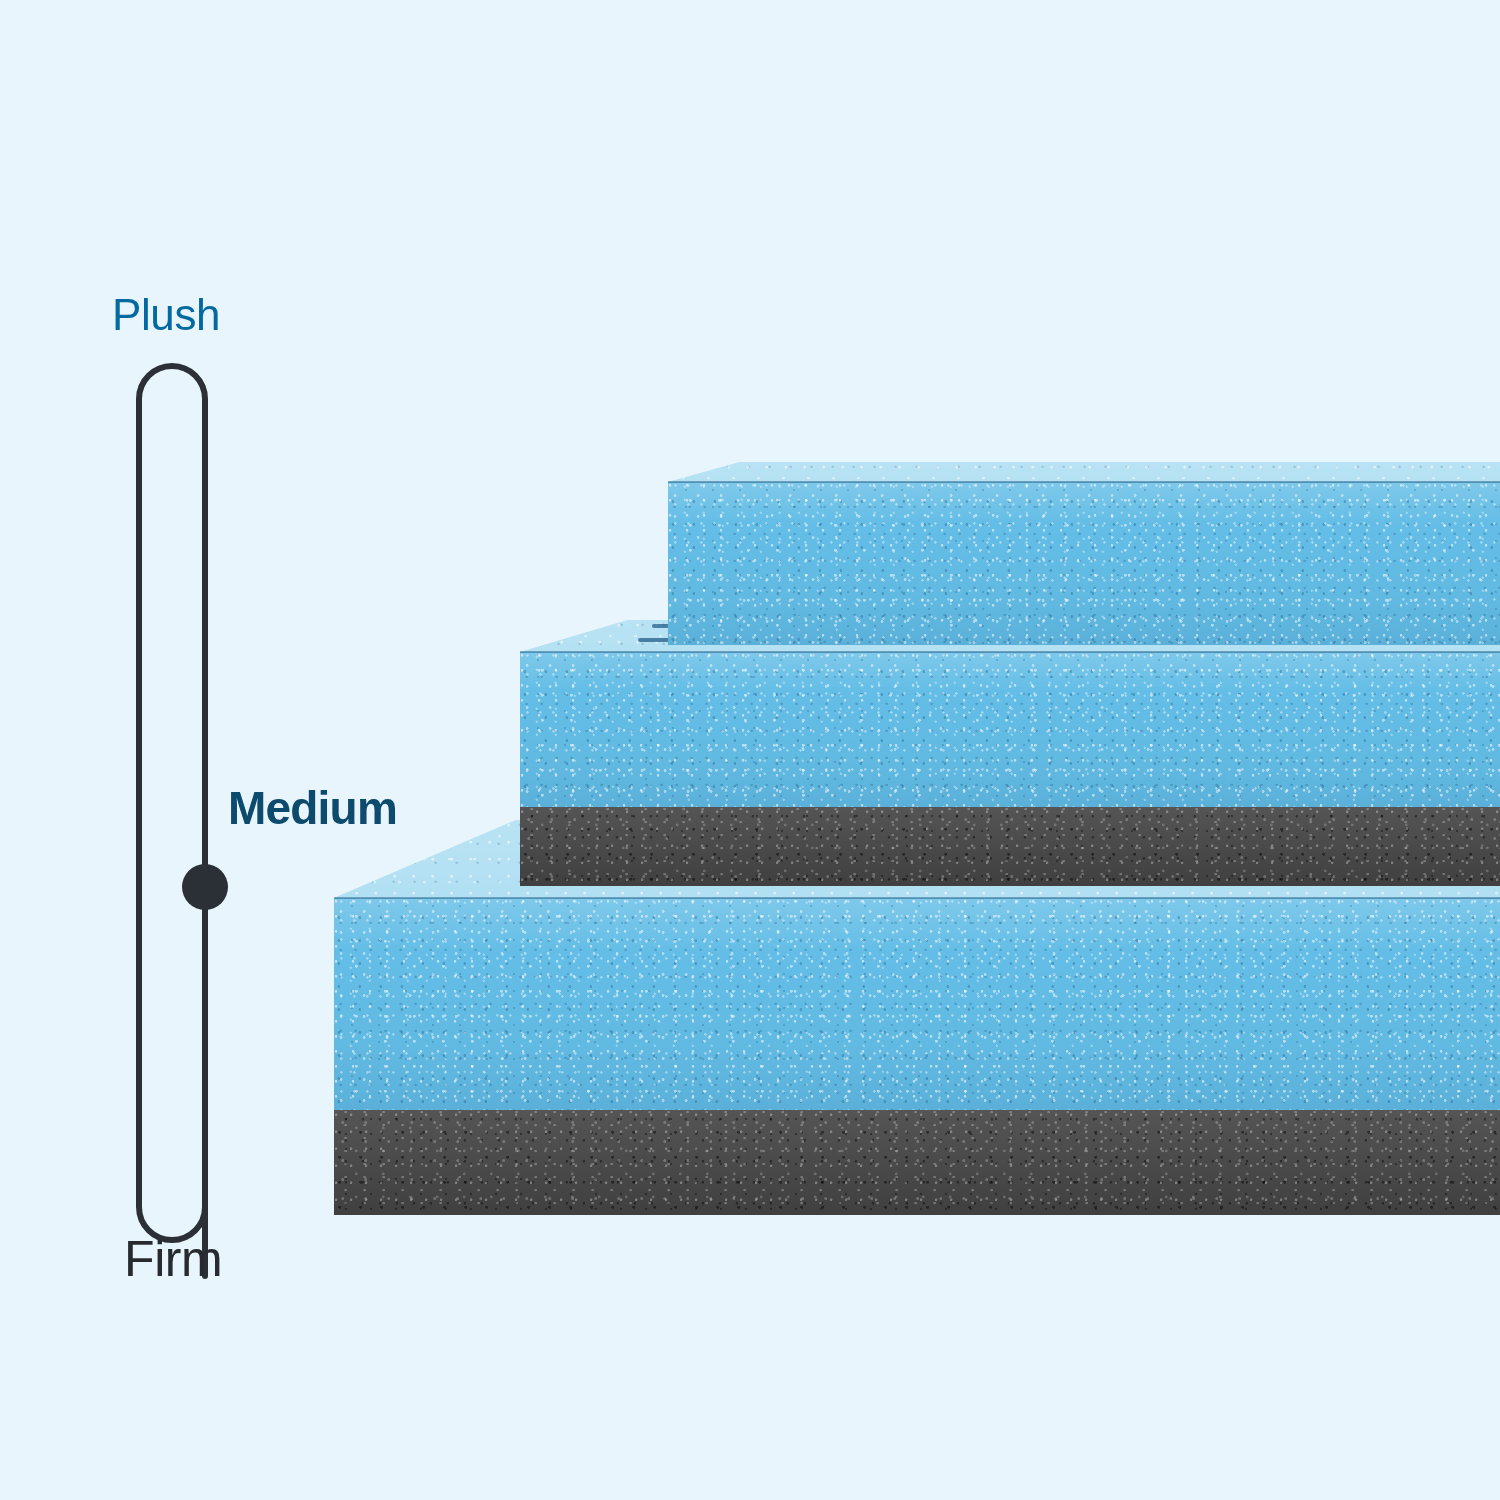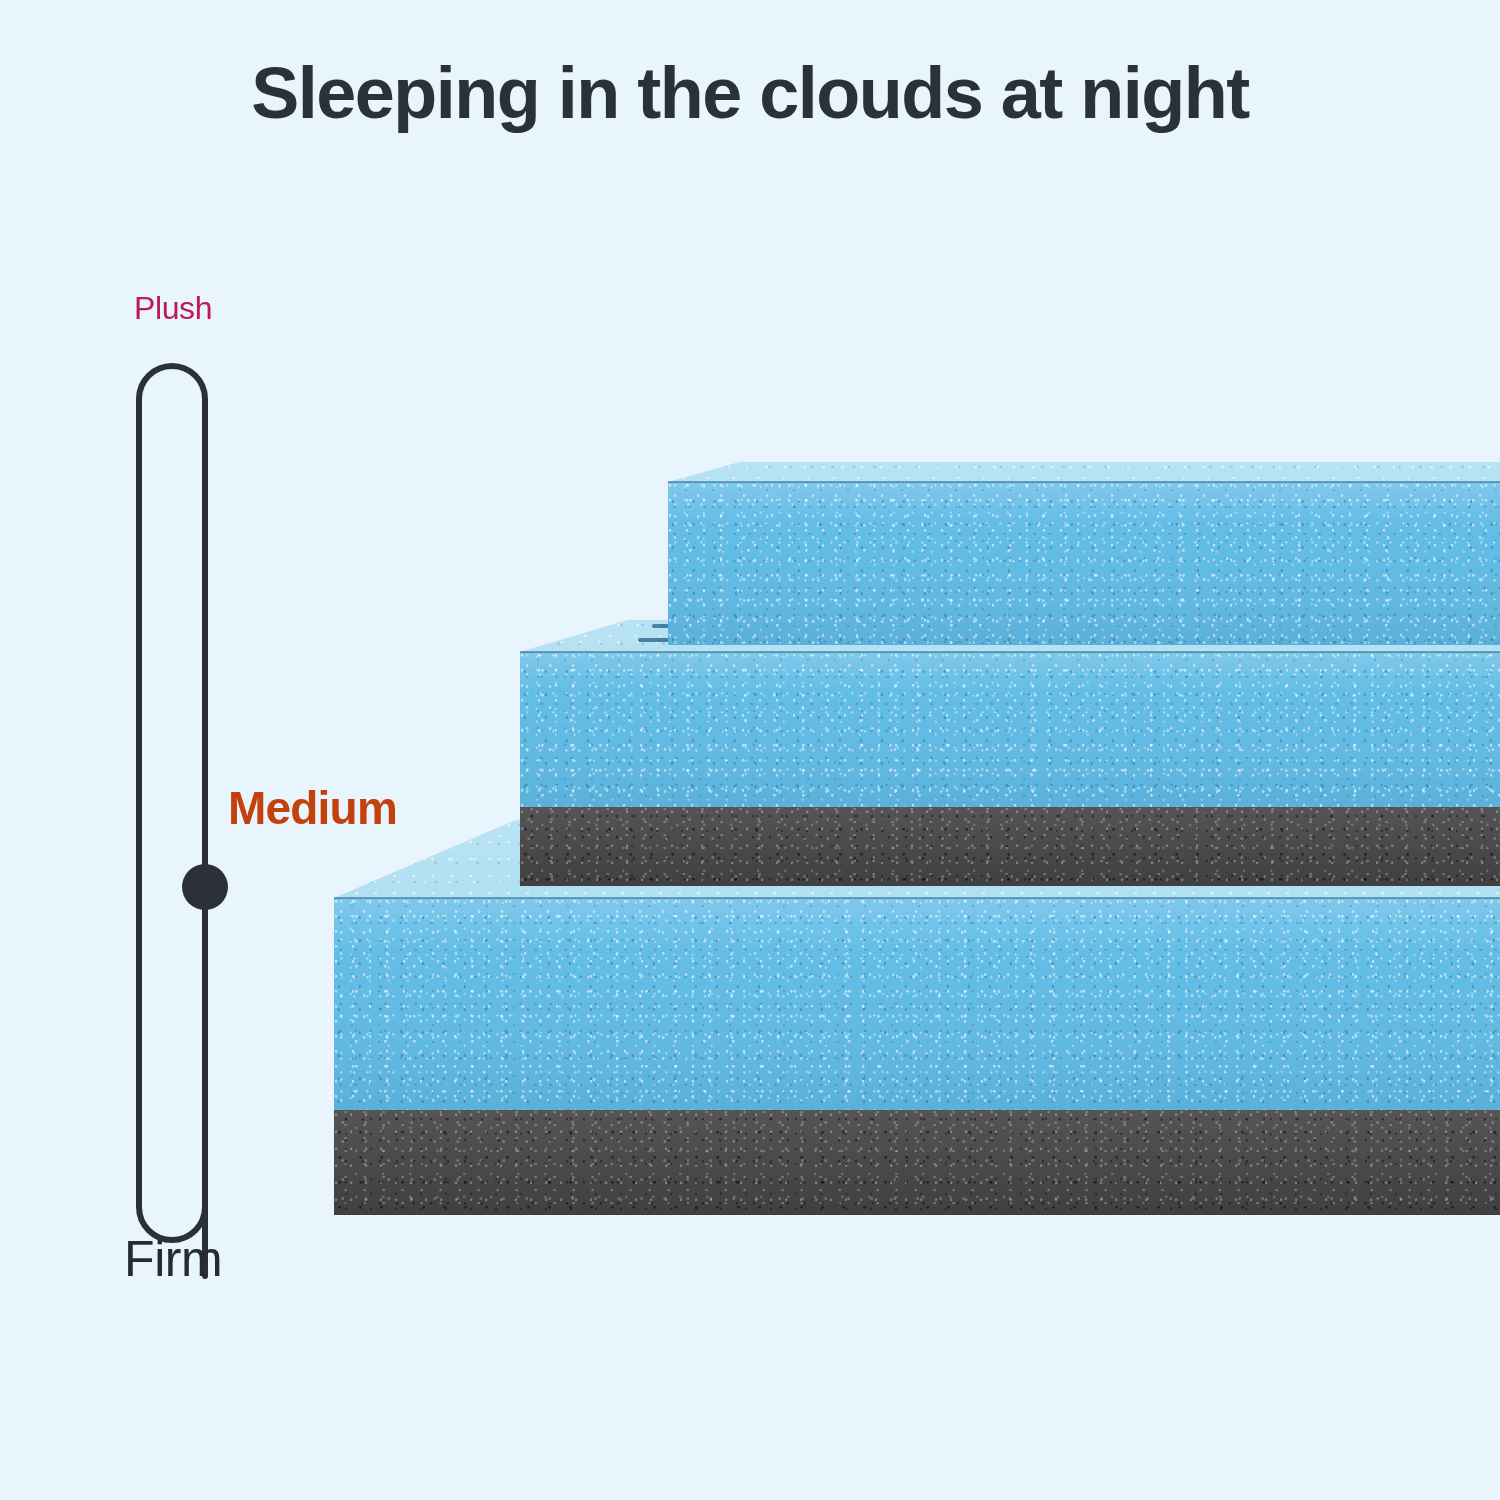--- a/index.html
+++ b/index.html
@@ -40,25 +40,25 @@
   #slider {
     position: absolute;
     left: 110px;
     top: 290px;
     width: 360px;
     height: 1010px;
   }
 
   #slider-label-plush {
     position: absolute;
-    left: 24px;
+    left: 2px;
     top: 0px;
-    font-size: 32px;
+    font-size: 44px;
     font-weight: 400;
-    color: #be185d;
+    color: #0369a1;
     letter-spacing: -0.4px;
   }
 
   #slider-label-firm {
     position: absolute;
     left: 14px;
     top: 940px;
     font-size: 50px;
     font-weight: 400;
     color: #272b30;
@@ -96,21 +96,21 @@
     border-radius: 50%;
     background: #2b3036;
   }
 
   #slider-label-medium {
     position: absolute;
     left: 118px;
     top: 492px;
     font-size: 46px;
     font-weight: 700;
-    color: #c2410c;
+    color: #0c4a6e;
     letter-spacing: -0.8px;
     line-height: 52px;
   }
 
   
   .block {
     position: absolute;
   }
 
   
@@ -198,21 +198,20 @@
     height: 4px;
     border-radius: 2px;
     background: rgba(24,86,130,.70);
   }
 </style>
 </head>
 <body>
 
 <div id="stage" style="background: rgb(233, 245, 252);">
 
-  <div id="title">Sleeping in the clouds at night</div>
 
   <div id="foam-stack">
 
     <div class="block" style="left:334px; top:820px; width:1166px; height:400px;">
 
       <div class="top-face" style="clip-path: polygon(0px 78px, 182px 0px, 1166px 0px, 1166px 78px);">
         <div class="foam foam-blue-top"></div>
         <div class="perf" style="left:198px; top:50px; width:42px;"></div>
         <div class="perf" style="left:272px; top:36px; width:44px;"></div>
         <div class="perf" style="left:204px; top:22px; width:40px;"></div>

